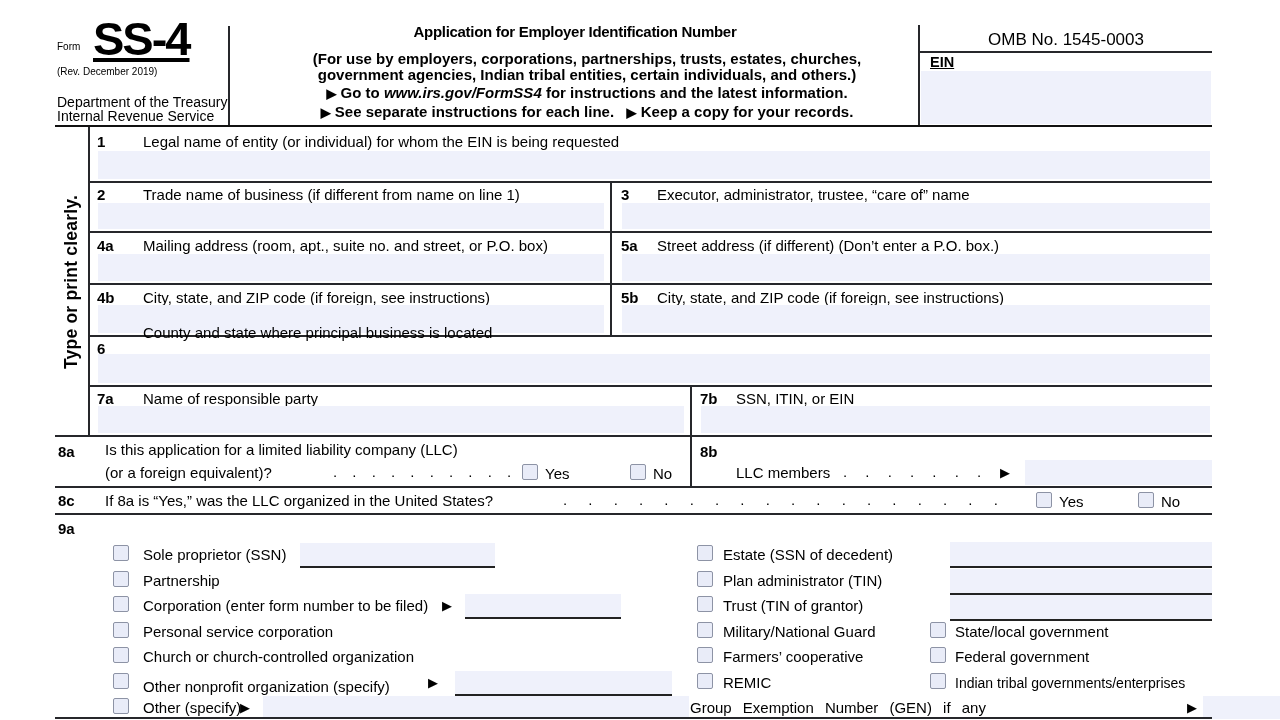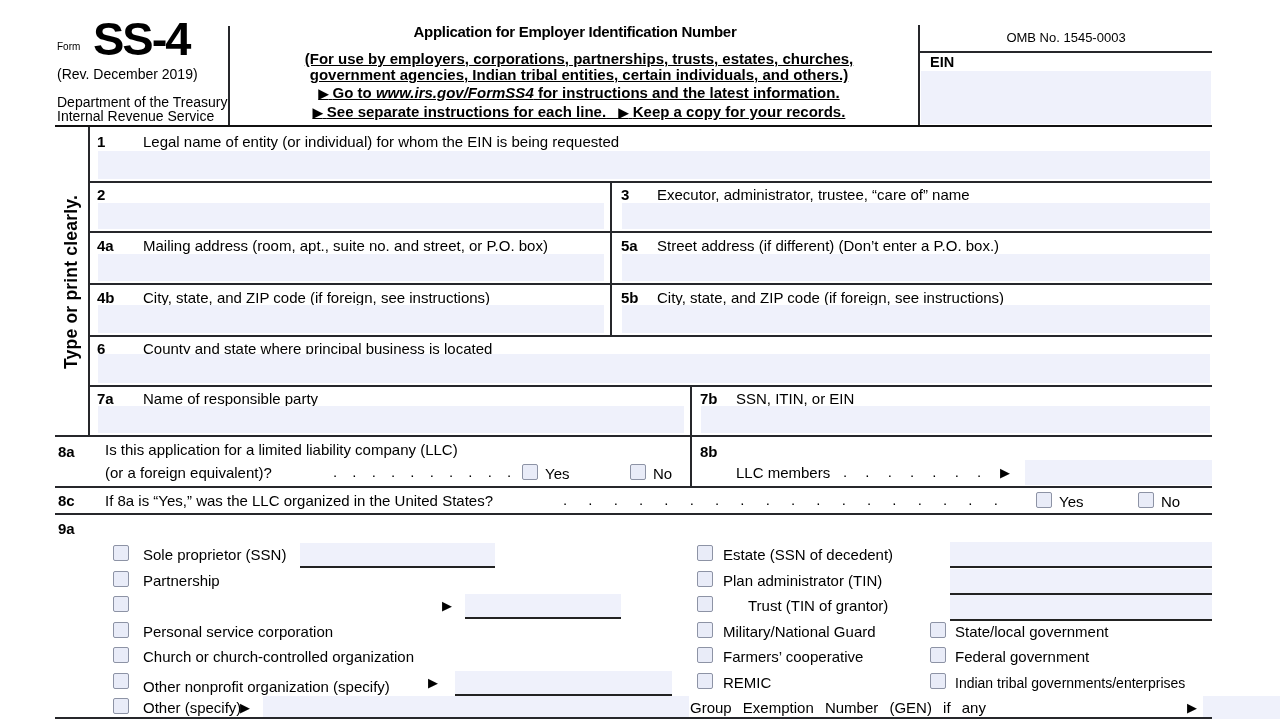--- a/index.html
+++ b/index.html
@@ -5,81 +5,82 @@
   * { margin:0; padding:0; box-sizing:border-box; }
   html,body { background:#fff; }
   #form-page {
     position:relative; width:1280px; height:720px; overflow:hidden;
     background:#ffffff; color:#000;
     font-family:"Liberation Sans", sans-serif; font-size:15px;
   }
   .abs  { position:absolute; }
   .num  { position:absolute; font-weight:bold; font-size:15px; white-space:nowrap; }
   .lbl  { position:absolute; font-size:15px; white-space:nowrap; }
-  .b    { font-weight:bold; }
+  .b    { font-weight:bold;text-decoration:underline; }
   .hline{ position:absolute; height:2px; background:#26272b; }
   .vline{ position:absolute; width:2px;  background:#26272b; }
   .field{ position:absolute; background:#eff1fb; }
   .ufield{ border-bottom:2px solid #222; }
   .cb   { position:absolute; width:16px; height:16px; background:#e9ecf8;
           border:1.5px solid #8d93a5; border-radius:2px; }
   .dots { position:absolute; white-space:nowrap; overflow:hidden; font-size:15px; }
   .ws11 { word-spacing:11px; }
   .ws14 { word-spacing:14px; }
   .ws17 { word-spacing:17px; }
   .arr  { font-size:13px; }
   .hdr-center { position:absolute; left:232px; top:0; width:686px; text-align:center; }
   .title { position:absolute; left:0; top:23px; width:686px;
            font-size:15px; font-weight:bold; letter-spacing:-0.3px; }
-  .sub   { position:absolute; left:4px; width:686px; font-size:15px; font-weight:bold;text-decoration:underline; }
+  .sub   { position:absolute; left:12px; width:686px; font-size:15px; font-weight:bold; }
   .sidebar-note {
     position:absolute; left:-78px; top:271px; width:300px; height:22px;
     transform:rotate(-90deg); text-align:center;
     font-weight:bold; font-size:17.5px; letter-spacing:0.2px;
   }
   .small { font-size:14px; }
 </style>
 </head>
 <body>
 
 <div id="form-page">
 
   <span class="abs" style="left:57px;top:41px;font-size:10px">Form</span>
   <span class="abs b" style="left:93px;top:11px;font-size:47px;letter-spacing:-2px">SS-4</span>
-  <span class="abs" style="left:57px;top:66px;font-size:14px">(Rev. December 2019)</span>
+  <span class="abs" style="left:57px;top:66px;font-size:10px">(Rev. December 2019)</span>
   <span class="abs small" style="left:57px;top:94px">Department of the Treasury</span>
   <span class="abs small" style="left:57px;top:108px">Internal Revenue Service</span>
 
   <div class="vline" style="left:228px;top:26px;height:100px"></div>
 
   <div class="hdr-center">
     <div class="title">Application for Employer Identification Number</div>
     <div class="sub" style="top:50px">(For use by employers, corporations, partnerships, trusts, estates, churches,</div>
     <div class="sub" style="top:66px">government agencies, Indian tribal entities, certain individuals, and others.)</div>
     <div class="sub" style="top:84px"><span class="arr">▶</span> <span>Go to </span><i>www.irs.gov/FormSS4</i><span> for instructions and the latest information.</span></div>
     <div class="sub" style="top:103px"><span class="arr">▶</span> <span>See separate instructions for each line.</span>&nbsp;&nbsp;&nbsp;<span class="arr">▶</span> <span>Keep a copy for your records.</span></div>
   </div>
 
   <div class="vline" style="left:918px;top:25px;height:101px"></div>
-  <div class="abs" style="left:920px;top:30px;width:292px;text-align:center;font-size:13px">OMB No. 1545-0003</div>
+  <div class="abs" style="left:920px;top:30px;width:292px;text-align:center;font-size:17px">OMB No. 1545-0003</div>
   <div class="hline" style="left:920px;top:51px;width:292px;height:1.5px"></div>
   <span class="abs b" style="left:930px;top:54px;font-size:14.5px">EIN</span>
   <div class="field" style="left:921px;top:71px;width:290px;height:53px"></div>
 
   <div class="hline" style="left:55px;top:124.5px;width:1157px;height:2.5px;background:#111"></div>
 
   <div class="sidebar-note">Type or print clearly.</div>
   <div class="vline" style="left:88px;top:127px;height:310px"></div>
 
   <span class="num" style="left:97px;top:133px">1</span>
   <span class="lbl" style="left:143px;top:133px">Legal name of entity (or individual) for whom the EIN is being requested</span>
   <div class="field" style="left:98px;top:151px;width:1112px;height:28px"></div>
   <div class="hline" style="left:88px;top:181px;width:1124px"></div>
 
   <span class="num" style="left:97px;top:186px">2</span>
+  <span class="lbl" style="left:143px;top:186px">Trade name of business (if different from name on line 1)</span>
   <div class="field" style="left:98px;top:203px;width:506px;height:26px"></div>
   <span class="num" style="left:621px;top:186px">3</span>
   <span class="lbl" style="left:657px;top:186px">Executor, administrator, trustee, “care of” name</span>
   <div class="field" style="left:622px;top:203px;width:588px;height:26px"></div>
   <div class="hline" style="left:88px;top:231px;width:1124px"></div>
   <div class="vline" style="left:610px;top:183px;height:152px"></div>
 
   <span class="num" style="left:97px;top:237px">4a</span>
   <span class="lbl" style="left:143px;top:237px">Mailing address (room, apt., suite no. and street, or P.O. box)</span>
   <div class="field" style="left:98px;top:254px;width:506px;height:27px"></div>
@@ -90,21 +91,21 @@
 
   <span class="num" style="left:97px;top:289px">4b</span>
   <span class="lbl" style="left:143px;top:289px">City, state, and ZIP code (if foreign, see instructions)</span>
   <div class="field" style="left:98px;top:305px;width:506px;height:28px"></div>
   <span class="num" style="left:621px;top:289px">5b</span>
   <span class="lbl" style="left:657px;top:289px">City, state, and ZIP code (if foreign, see instructions)</span>
   <div class="field" style="left:622px;top:305px;width:588px;height:28px"></div>
   <div class="hline" style="left:88px;top:335px;width:1124px"></div>
 
   <span class="num" style="left:97px;top:340px">6</span>
-  <span class="lbl" style="left:143px;top:340px">County and state where principal business is located</span>
+  <span class="lbl" style="left:143px;top:324px">County and state where principal business is located</span>
   <div class="field" style="left:98px;top:354px;width:1112px;height:29px"></div>
   <div class="hline" style="left:88px;top:385px;width:1124px"></div>
 
   <span class="num" style="left:97px;top:390px">7a</span>
   <span class="lbl" style="left:143px;top:390px">Name of responsible party</span>
   <div class="field" style="left:98px;top:406px;width:586px;height:27px"></div>
   <span class="num" style="left:700px;top:390px">7b</span>
   <span class="lbl" style="left:736px;top:390px">SSN, ITIN, or EIN</span>
   <div class="field" style="left:701px;top:406px;width:509px;height:27px"></div>
   <div class="hline" style="left:55px;top:435px;width:1157px"></div>
@@ -138,20 +139,21 @@
   <span class="num" style="left:58px;top:520px">9a</span>
 
   <div class="cb" style="left:113px;top:545px"></div>
   <span class="lbl" style="left:143px;top:546px">Sole proprietor (SSN)</span>
   <div class="field ufield" style="left:300px;top:543px;width:195px;height:25px"></div>
 
   <div class="cb" style="left:113px;top:571px"></div>
   <span class="lbl" style="left:143px;top:572px">Partnership</span>
 
   <div class="cb" style="left:113px;top:596px"></div>
+  <span class="lbl" style="left:143px;top:597px">Corporation (enter form number to be filed)</span>
   <span class="lbl arr" style="left:442px;top:598px">▶</span>
   <div class="field ufield" style="left:465px;top:594px;width:156px;height:25px"></div>
 
   <div class="cb" style="left:113px;top:622px"></div>
   <span class="lbl" style="left:143px;top:623px">Personal service corporation</span>
 
   <div class="cb" style="left:113px;top:647px"></div>
   <span class="lbl" style="left:143px;top:648px">Church or church-controlled organization</span>
 
   <div class="cb" style="left:113px;top:673px"></div>
@@ -166,21 +168,21 @@
 
   <div class="cb" style="left:697px;top:545px"></div>
   <span class="lbl" style="left:723px;top:546px">Estate (SSN of decedent)</span>
   <div class="field ufield" style="left:950px;top:542px;width:262px;height:26px"></div>
 
   <div class="cb" style="left:697px;top:571px"></div>
   <span class="lbl" style="left:723px;top:572px">Plan administrator (TIN)</span>
   <div class="field ufield" style="left:950px;top:569px;width:262px;height:26px"></div>
 
   <div class="cb" style="left:697px;top:596px"></div>
-  <span class="lbl" style="left:748px;top:597px">Trust (TIN of grantor)</span>
+  <span class="lbl" style="left:723px;top:597px">Trust (TIN of grantor)</span>
   <div class="field ufield" style="left:950px;top:595px;width:262px;height:26px"></div>
 
   <div class="cb" style="left:697px;top:622px"></div>
   <span class="lbl" style="left:723px;top:623px">Military/National Guard</span>
 
   <div class="cb" style="left:697px;top:647px"></div>
   <span class="lbl" style="left:723px;top:648px">Farmers’ cooperative</span>
 
   <div class="cb" style="left:697px;top:673px"></div>
   <span class="lbl" style="left:723px;top:674px">REMIC</span>

